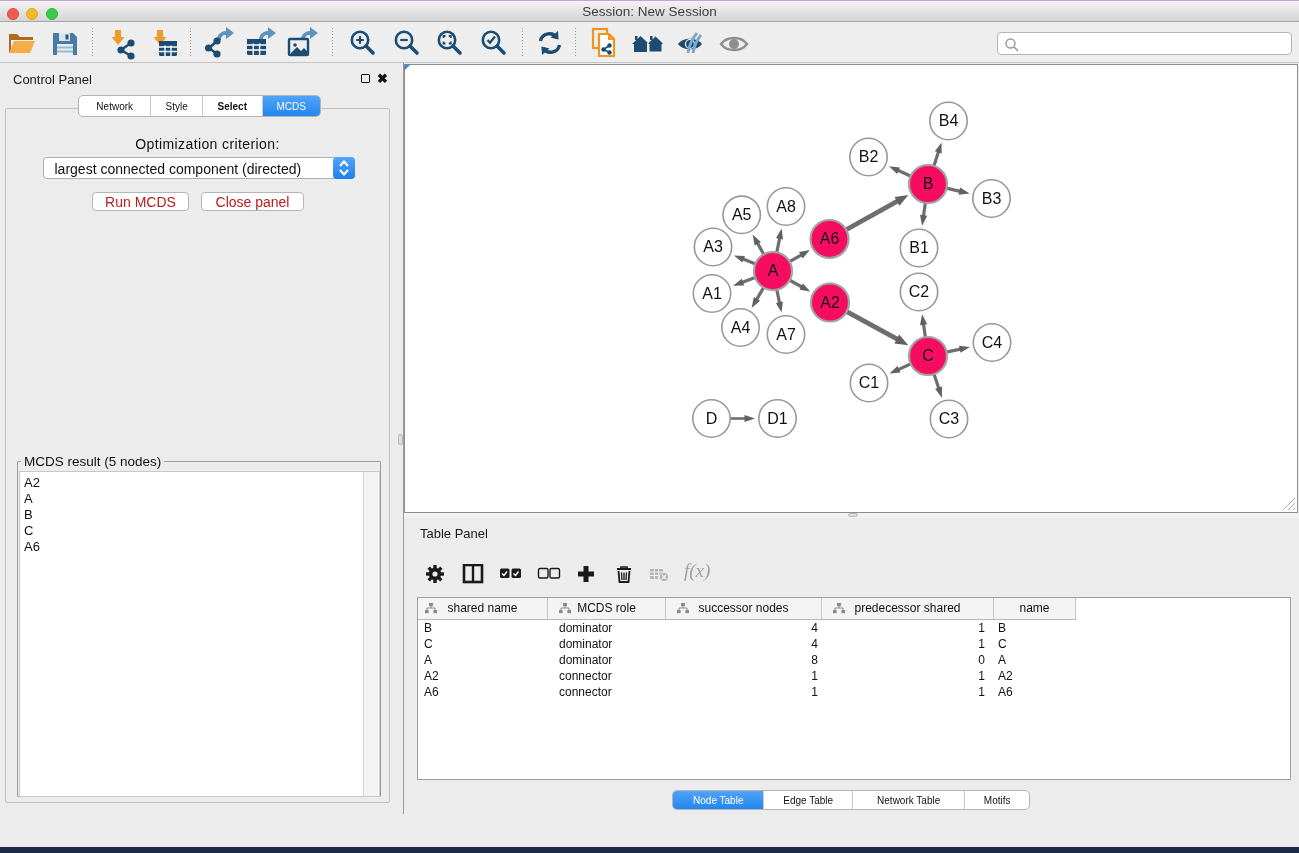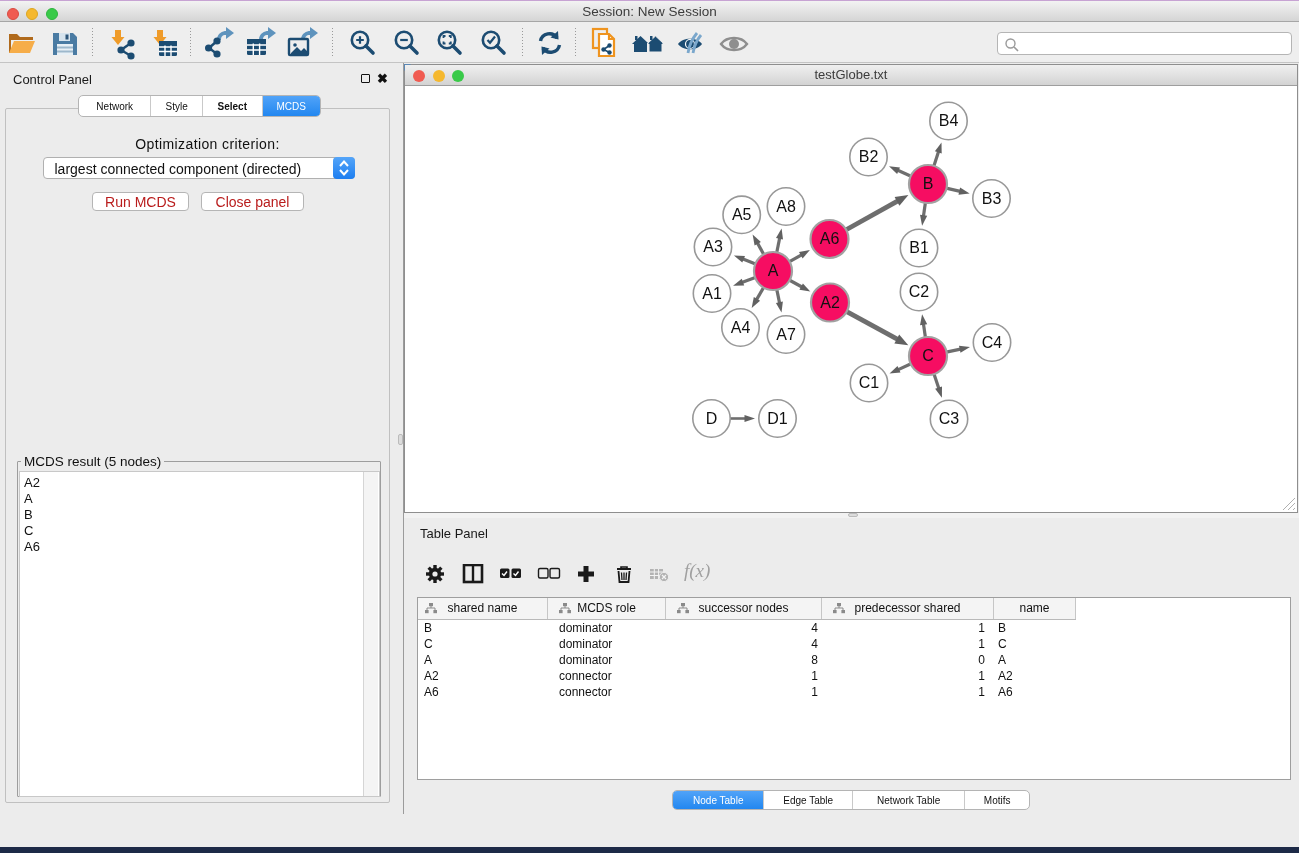--- a/index.html
+++ b/index.html
@@ -263,26 +263,20 @@
     </div>
     <div id="mscroll"></div>
   </div>
 </div>
 <div class="abs" id="vdiv"></div>
 <div class="abs" id="vgrip"></div>
 <div class="abs" id="netwin">
   <svg style="position:absolute;left:-1px;top:-1px" width="7" height="7" viewBox="0 0 7 7">
       <path d="M0 0 L7 0 L0 7 Z" fill="#5b87b4"></path>
     </svg>
-  <div id="nettitle">
-    <div class="tl r"></div>
-      <div class="tl y"></div>
-      <div class="tl g"></div>
-    <div class="title">testGlobe.txt</div>
-  </div>
   <svg id="graph" style="position:absolute;left:0;top:22px" width="892" height="423" viewBox="0 0 892 423">
     <g id="edges">
 <line x1="359.5" y1="168.7" x2="351.8" y2="154.9" stroke="#6e6e6e" stroke-width="3.2"></line>
 <polygon points="347.6,147.5 355.9,154.9 349.6,158.4" fill="#616161"></polygon>
 <line x1="371.5" y1="166.8" x2="374.9" y2="149.9" stroke="#6e6e6e" stroke-width="3.2"></line>
 <polygon points="376.6,141.6 378.0,152.6 371.0,151.1" fill="#616161"></polygon>
 <line x1="351.8" y1="177.5" x2="336.8" y2="171.5" stroke="#6e6e6e" stroke-width="3.2"></line>
 <polygon points="328.9,168.4 340.0,168.9 337.3,175.6" fill="#616161"></polygon>
 <line x1="351.6" y1="190.1" x2="336.1" y2="195.8" stroke="#6e6e6e" stroke-width="3.2"></line>
 <polygon points="328.1,198.7 336.7,191.7 339.2,198.5" fill="#616161"></polygon>

